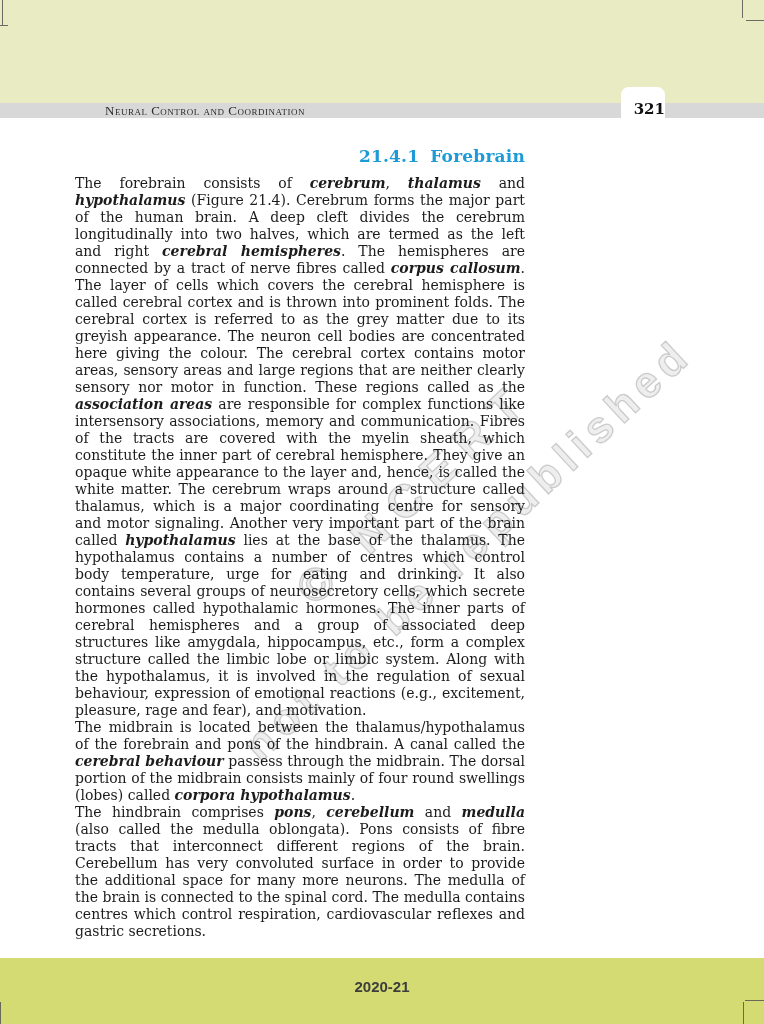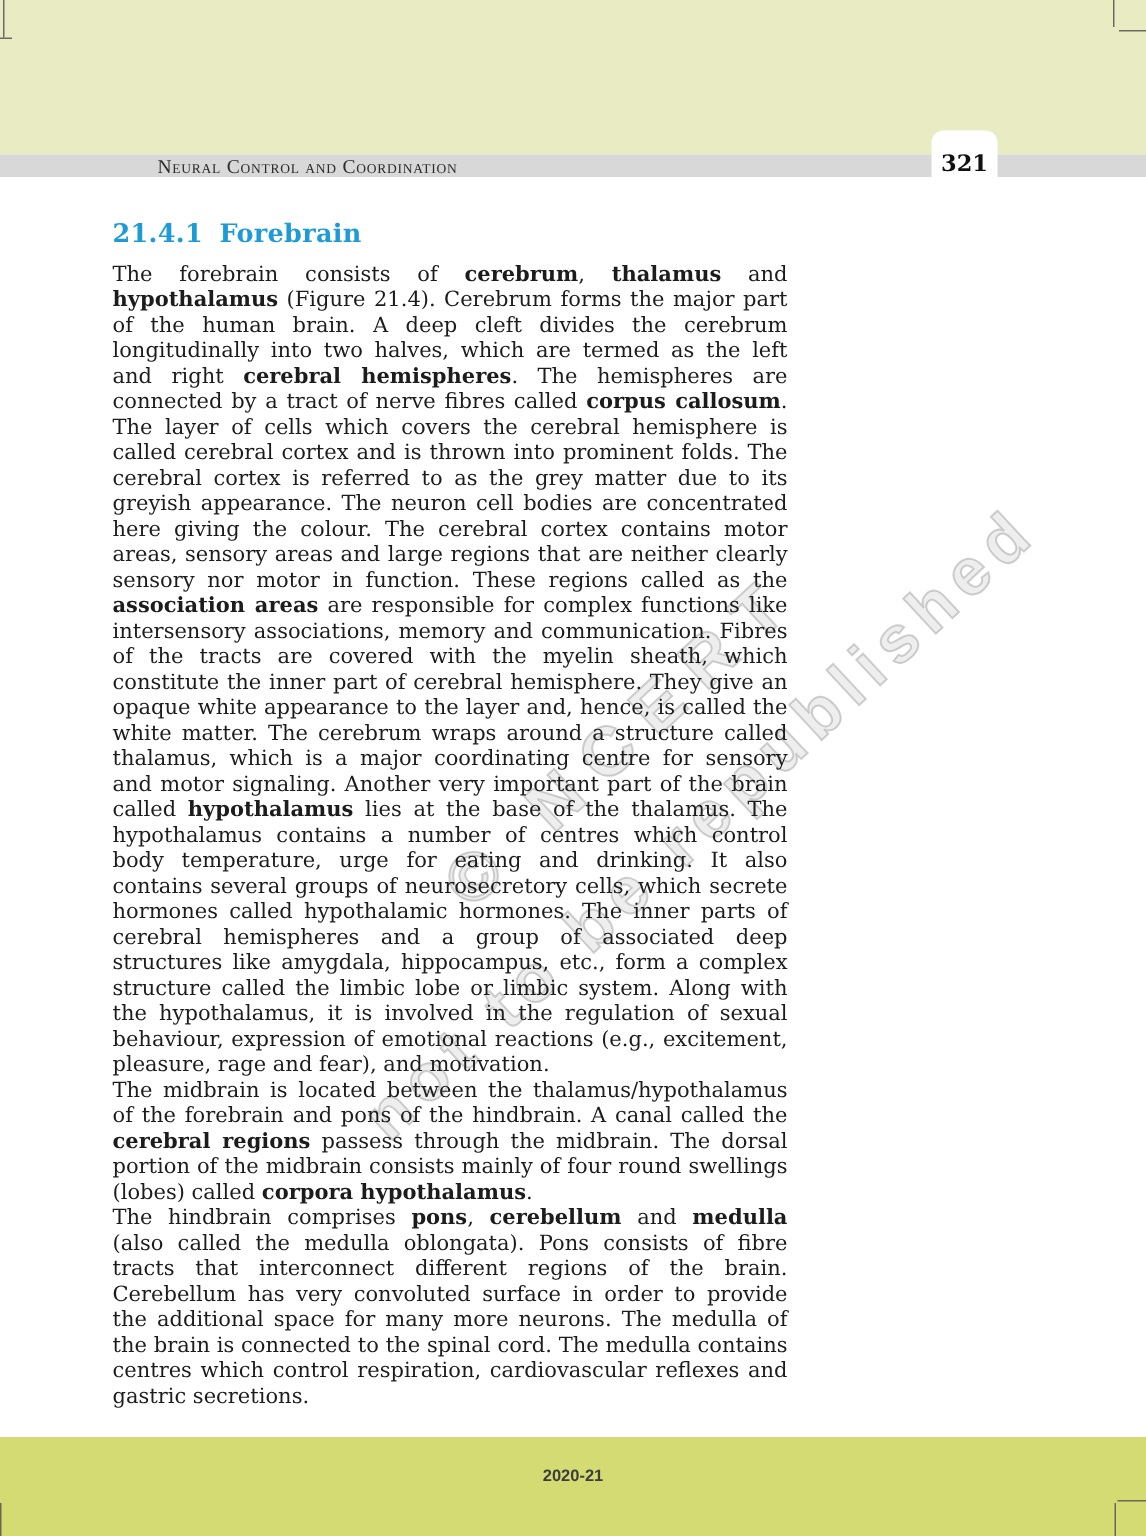--- a/index.html
+++ b/index.html
@@ -32,51 +32,51 @@
     letter-spacing: 0.5px;
     color: #2b2b2b;
     white-space: nowrap;
   }
   
   .page-num-box {
     position: absolute; left: 621px; top: 87px;
     width: 44px; height: 31px;
     background: #ffffff;
     border-radius: 8px 8px 0 0;
-    display: flex; align-items: flex-end; justify-content: center;
+    display: flex; align-items: flex-end; justify-content: flex-end;
   }
   .page-num-box span {
     font-family: "DejaVu Serif", serif;
     font-weight: bold; font-size: 15px; line-height: 17px;
     color: #111111;
   }
   
   .content {
     position: absolute; left: 75px; top: 138px;
     width: 450px;
     color: #1c1c1c;
   }
   .section-heading {
     font-family: "DejaVu Serif", serif;
     font-weight: bold;
     font-size: 17px; line-height: 20px;
     color: var(--heading, #1e9bd7);
     margin: 18px 0 9px 0;
     letter-spacing: 0.2px;
   }
-  .section-heading:first-child { margin-top: 8px; }
+  .section-heading:first-child { margin-top: 8px; text-align: right; }
   .sec-num { margin-right: 11px; }
   .body-para {
     font-family: "DejaVu Serif", serif;
     font-size: 14px; line-height: 17px;
     text-align: justify;
     margin: 0;
     color: #1c1c1c;
   }
-  .body-para b { font-weight: bold; }
+  .body-para b { font-weight: bold; font-style: italic; }
   
   .watermark {
     position: absolute; left: 115px; top: 245px;
     width: 650px; height: 550px;
     display: flex; flex-direction: column;
     align-items: center; justify-content: center;
     gap: 26px;
     transform: rotate(-43deg);
     pointer-events: none;
     font-family: "Liberation Sans", sans-serif;
@@ -90,21 +90,21 @@
   
   .footer-band {
     position: absolute; left: 0; top: 958px;
     width: 764px; height: 66px;
     background: var(--footer-band, #d3db72);
   }
   .footer-band span {
     display: block; text-align: center;
     padding-top: 20px;
     font-family: "Liberation Sans", sans-serif;
-    font-weight: bold; font-size: 11px;
+    font-weight: bold; font-size: 15px;
     color: #3d3d3d;
   }
   
   .crop { position: absolute; background: #555555; opacity: 0.85; }
   .crop.tl-v { left: 2px;  top: 0;     width: 1px;  height: 25px; }
   .crop.tl-h { left: 0;    top: 25px;  width: 8px;  height: 1px; }
   .crop.tr-v { left: 742px; top: 0;    width: 1px;  height: 18px; }
   .crop.tr-h { left: 746px; top: 20px; width: 18px; height: 1px; }
   .crop.br-h { left: 745px; top: 1000px; width: 19px; height: 1px; }
   .crop.br-v { left: 743px; top: 1002px; width: 1px; height: 22px; }
@@ -126,21 +126,21 @@
   </div>
 
   <div class="watermark">
     <span class="wm1">© NCERT</span>
     <span class="wm2">not to be republished</span>
   </div>
 
   <main class="content" id="sections-root">
       <h2 class="section-heading"><span class="sec-num">21.4.1</span><span class="sec-title">Forebrain</span></h2>
       <p class="body-para">The forebrain consists of <b>cerebrum</b>, <b>thalamus</b> and <b>hypothalamus</b> (Figure 21.4). Cerebrum forms the major part of the human brain. A deep cleft divides the cerebrum longitudinally into two halves, which are termed as the left and right <b>cerebral hemispheres</b>. The hemispheres are connected by a tract of nerve fibres called <b>corpus callosum</b>. The layer of cells which covers the cerebral hemisphere is called cerebral cortex and is thrown into prominent folds. The cerebral cortex is referred to as the grey matter due to its greyish appearance. The neuron cell bodies are concentrated here giving the colour. The cerebral cortex contains motor areas, sensory areas and large regions that are neither clearly sensory nor motor in function. These regions called as the <b>association areas</b> are responsible for complex functions like intersensory associations, memory and communication. Fibres of the tracts are covered with the myelin sheath, which constitute the inner part of cerebral hemisphere. They give an opaque white appearance to the layer and, hence, is called the white matter. The cerebrum wraps around a structure called thalamus, which is a major coordinating centre for sensory and motor signaling. Another very important part of the brain called <b>hypothalamus</b> lies at the base of the thalamus. The hypothalamus contains a number of centres which control body temperature, urge for eating and drinking. It also contains several groups of neurosecretory cells, which secrete hormones called hypothalamic hormones. The inner parts of cerebral hemispheres and a group of associated deep structures like amygdala, hippocampus, etc., form a complex structure called the limbic lobe or limbic system. Along with the hypothalamus, it is involved in the regulation of sexual behaviour, expression of emotional reactions (e.g., excitement, pleasure, rage and fear), and motivation.</p>
-      <p class="body-para">The midbrain is located between the thalamus/hypothalamus of the forebrain and pons of the hindbrain. A canal called the <b>cerebral regions</b> passess through the midbrain. The dorsal portion of the midbrain consists mainly of four round swellings (lobes) called <b>corpora hypothalamus</b>.</p>
+      <p class="body-para">The midbrain is located between the thalamus/hypothalamus of the forebrain and pons of the hindbrain. A canal called the <b>cerebral behaviour</b> passess through the midbrain. The dorsal portion of the midbrain consists mainly of four round swellings (lobes) called <b>corpora hypothalamus</b>.</p>
       <p class="body-para">The hindbrain comprises <b>pons</b>, <b>cerebellum</b> and <b>medulla</b> (also called the medulla oblongata). Pons consists of fibre tracts that interconnect different regions of the brain. Cerebellum has very convoluted surface in order to provide the additional space for many more neurons. The medulla of the brain is connected to the spinal cord. The medulla contains centres which control respiration, cardiovascular reflexes and gastric secretions.</p>
     </main>
 
   <div class="footer-band">
     <span>2020-21</span>
   </div>
 
   <div class="crop tl-v"></div>
   <div class="crop tl-h"></div>
   <div class="crop tr-v"></div>

